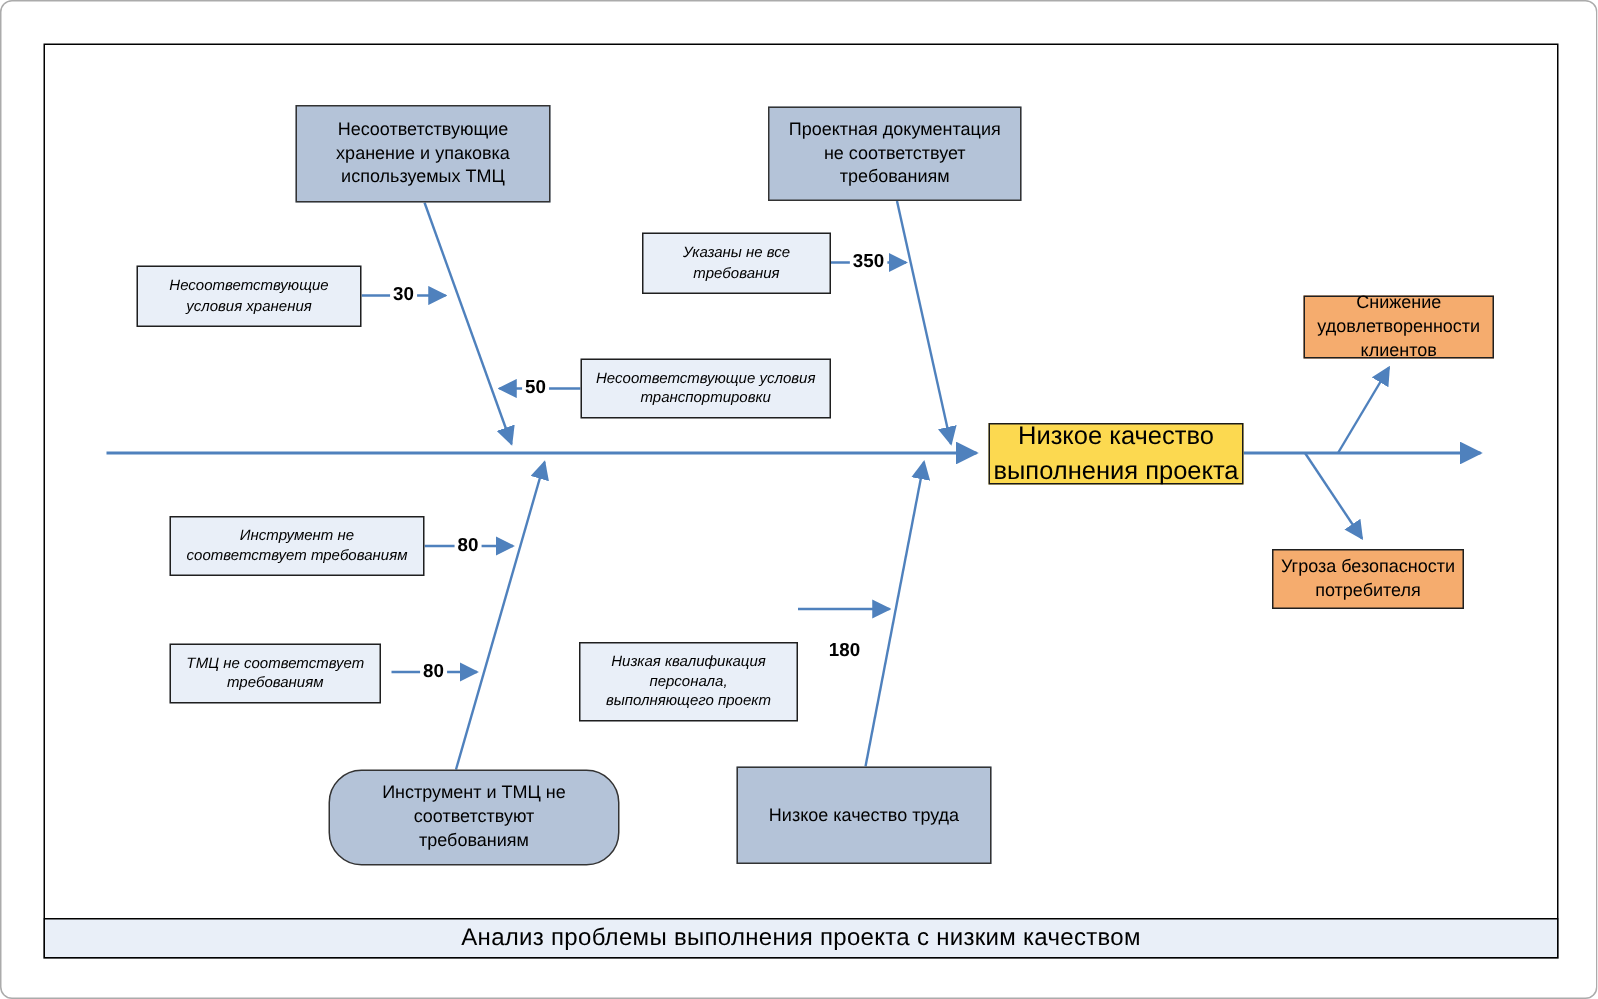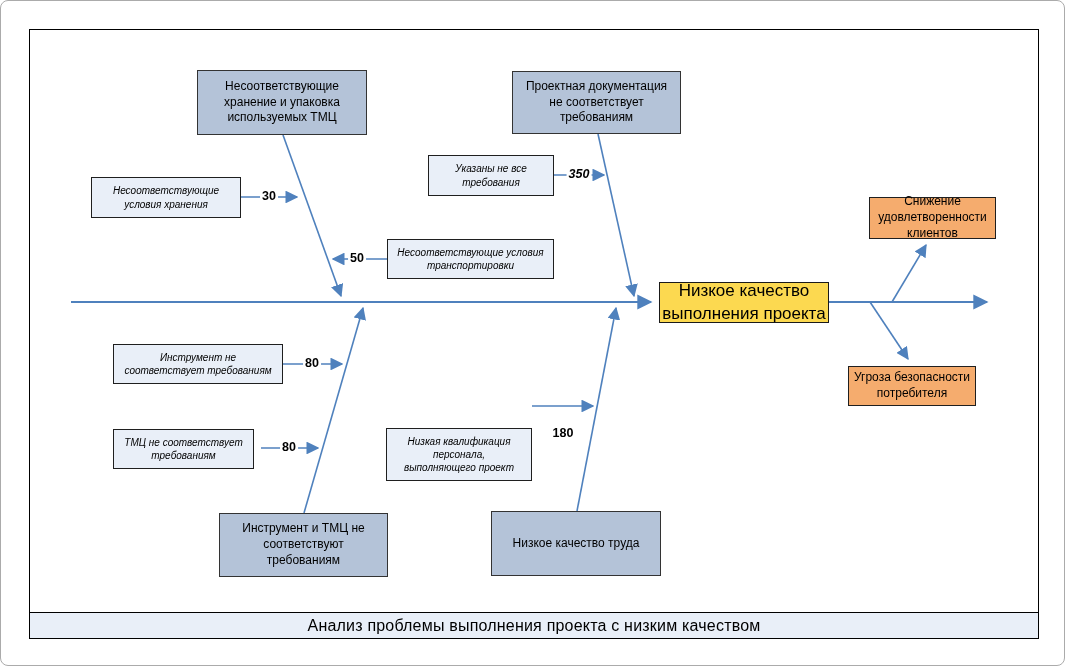--- a/index.html
+++ b/index.html
@@ -67,21 +67,21 @@
       <line x1="531" y1="405" x2="592" y2="405" marker-end="url(#arr)"></line>
     </g>
   </svg>
 
   <div class="bx category" style="left:196px; top:69px;  width:170px; height:65px;">Несоответствующие
 хранение и упаковка
 используемых ТМЦ</div>
   <div class="bx category" style="left:511px; top:70px;  width:169px; height:63px;">Проектная документация
 не соответствует
 требованиям</div>
-  <div class="bx category" style="left:218px; top:512px; width:169px; height:64px;">Инструмент и ТМЦ не
+  <div class="bx category" style="left:218px; top:512px; width:194px; height:64px;border-radius:22px;">Инструмент и ТМЦ не
 соответствуют
 требованиям</div>
   <div class="bx category" style="left:490px; top:510px; width:170px; height:65px;">Низкое качество труда</div>
 
   <div class="bx cause" style="left:90px;  top:176px; width:150px; height:41px;">Несоответствующие
 условия хранения</div>
   <div class="bx cause" style="left:386px; top:238px; width:167px; height:40px;">Несоответствующие условия
 транспортировки</div>
   <div class="bx cause" style="left:427px; top:154px; width:126px; height:41px;">Указаны не все
 требования</div>
@@ -96,21 +96,21 @@
   <div class="bx problem" style="left:658px; top:281px; width:170px; height:41px;">Низкое качество
 выполнения проекта</div>
   <div class="bx effect" style="left:868px; top:196px; width:127px; height:42px;">Снижение
 удовлетворенности
 клиентов</div>
   <div class="bx effect" style="left:847px; top:365px; width:128px; height:40px;">Угроза безопасности
 потребителя</div>
 
   <div class="num" style="left:268px; top:196px;">30</div>
   <div class="num" style="left:356px; top:258px;">50</div>
-  <div class="num" style="left:578px; top:174px;font-style:italic;">350</div>
+  <div class="num" style="left:578px; top:174px;">350</div>
   <div class="num" style="left:311px; top:363px;">80</div>
   <div class="num" style="left:288px; top:447px;">80</div>
   <div class="num" style="left:562px; top:405px;margin-top:28px;">180</div>
 
   <div class="title-bar">
     <span>Анализ проблемы выполнения проекта с низким качеством</span>
   </div>
 
 </div>
 

